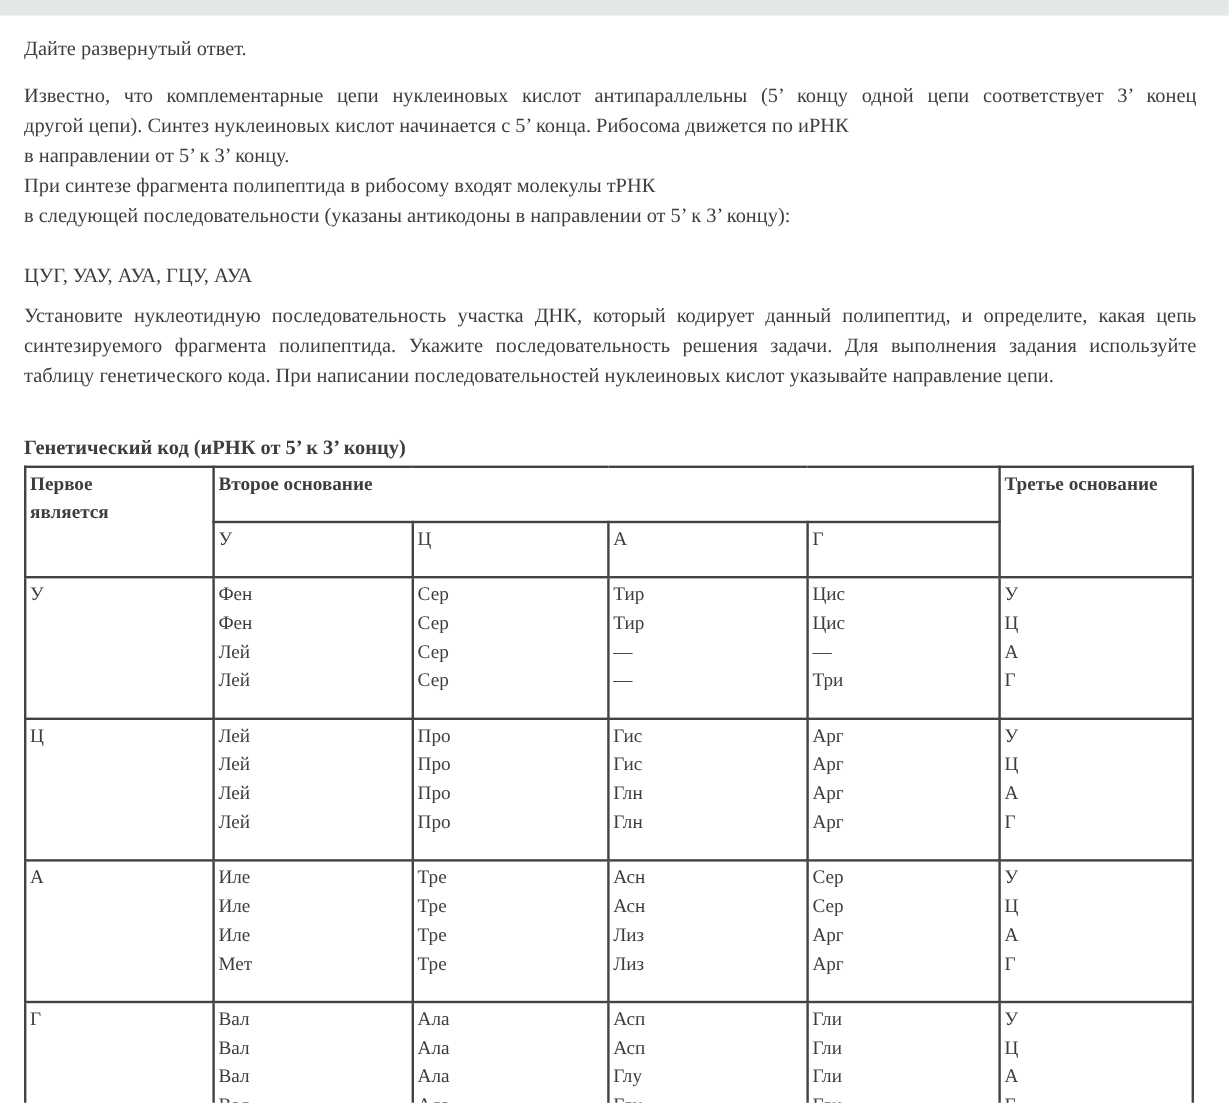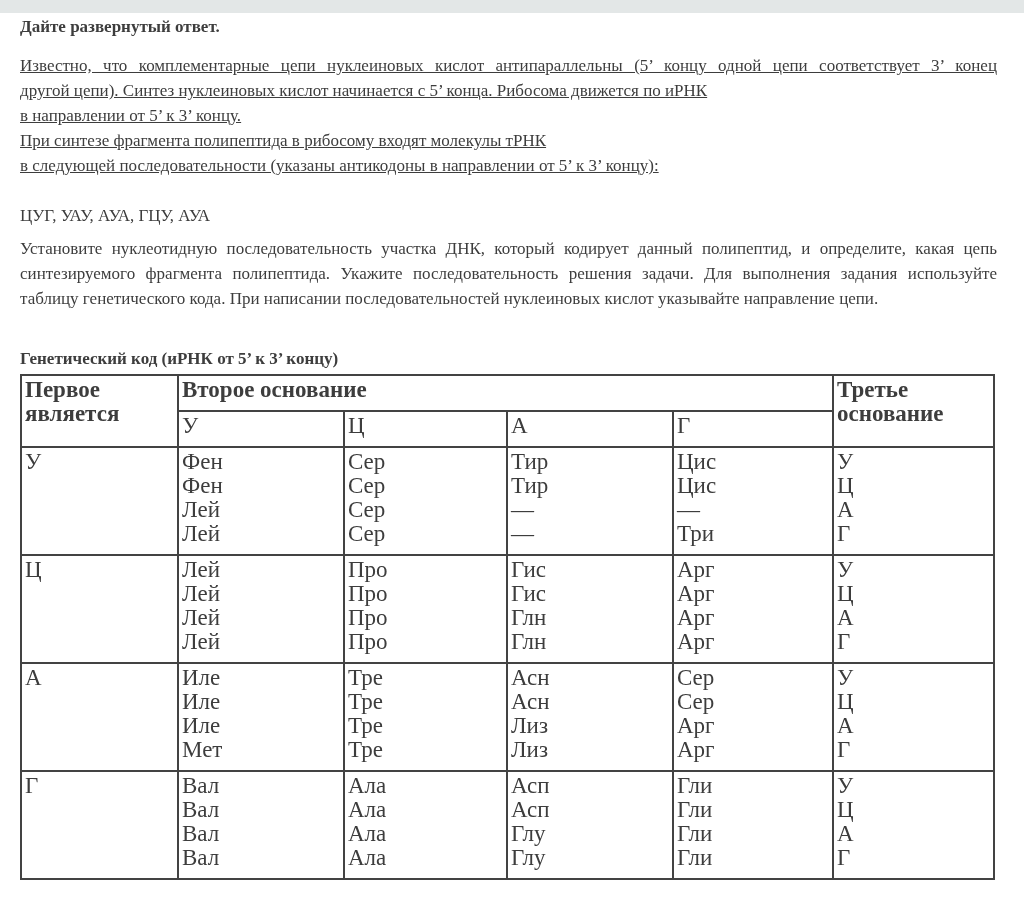--- a/index.html
+++ b/index.html
@@ -21,44 +21,44 @@
   .content {
     padding: 0 27px 0 20px;
     font-size: 17px;
   }
   .line { line-height: 25px; min-height: 25px; }
   .just {
     text-align: justify;
     text-align-last: justify;
   }
   .heading {
-    font-weight: bold;
-    margin-top: 1px;
+    font-weight: normal;
+    margin-top: 15px;
     line-height: 25px;
   }
-  .para-intro { margin-top: 14px; text-decoration: underline; }
+  .para-intro { margin-top: 14px; }
   .codons { margin-top: 25px; }
   .para-task { margin-top: 8px; }
   .table-title {
     font-weight: bold;
     margin-top: 35px;
     line-height: 25px;
   }
   table.gcode {
     border-collapse: collapse;
     table-layout: fixed;
     width: 973px;
     margin-top: 3px;
   }
   table.gcode td {
     border: 2px solid #434343;
-    font-size: 23px;
+    font-size: 16px;
     line-height: 24px;
     vertical-align: top;
-    padding: 2px 2px 8px 3px;
+    padding: 2px 2px 18px 3px;
     overflow: hidden;
   }
   td.hdr { font-weight: bold; }
   tr.hrow1 td { height: 24px; }
   tr.hrow2 td { height: 20px; }
   td.first-hdr { vertical-align: top; line-height: 25px; }
   td.first-hdr span { display: block; }
   td.third-hdr { vertical-align: middle; }
   td.cell { white-space: pre-line; }
   td.base { vertical-align: middle; }

